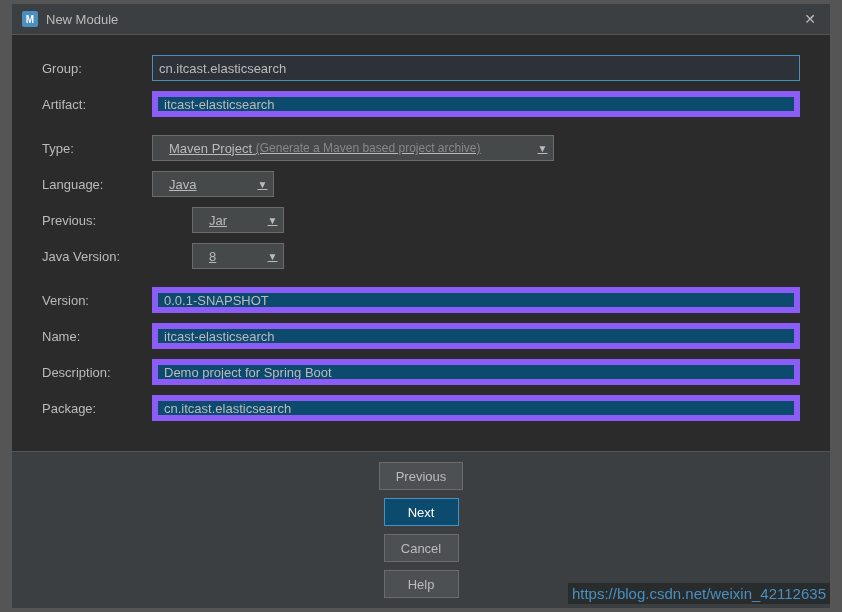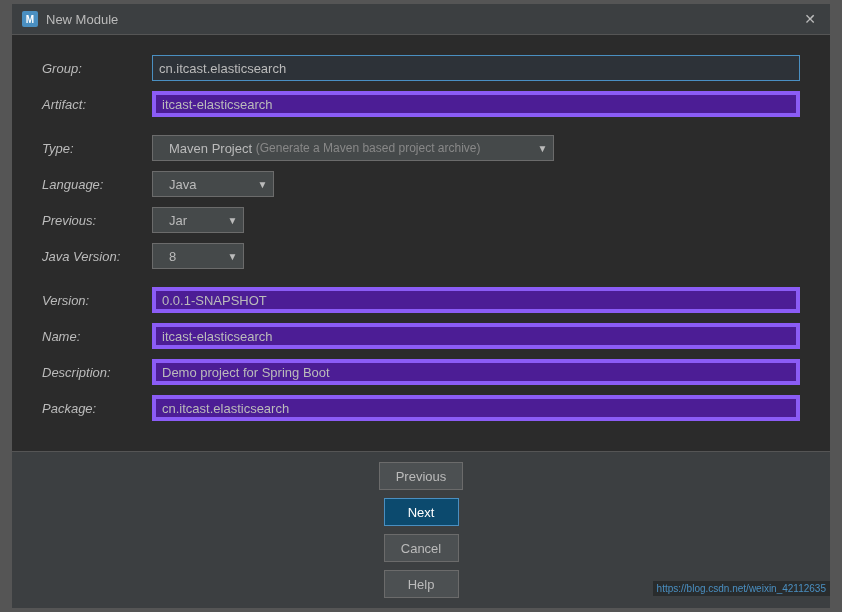--- a/index.html
+++ b/index.html
@@ -73,47 +73,48 @@
       display: flex;
       align-items: center;
       margin-bottom: 10px;
     }
     .form-label {
       width: 110px;
       text-align: left;
       color: #bbb;
       font-size: 13px;
       flex-shrink: 0;
-      font-style: italic;
     }
     .form-field {
       flex: 1;
+      text-decoration: underline;
     }
     input[type="text"] {
       width: 100%;
-      background: #4c1d95;
-      border: 4px solid #8b5cf6;
+      background: #0c4a6e;
+      border: 6px solid #8b5cf6;
       color: #bbb;
       padding: 3px 6px;
       font-size: 13px;
       outline: none;
       height: 26px;
     }
     input[type="text"].active-field {
       border: 1px solid #4a8fc1;
       background: #2d3238;
     }
     .select-box-wide {
       width: 380px;
     }
     .select-box-medium {
       width: 100px;
     }
     .select-box-small {
       width: 70px;
+      margin-left: 40px;
     }
     .dropdown-arrow {
       background: #45494a;
       border: 1px solid #6b6b6b;
       color: #bbb;
       width: 22px;
       height: 26px;
       display: flex;
       align-items: center;
       justify-content: center;
@@ -162,23 +163,23 @@
       height: 28px;
       min-width: 75px;
     }
     .btn-primary {
       background: #0c4a6e;
       border-color: #4a8fc1;
       color: #fff;
     }
     .watermark {
       position: absolute;
-      bottom: 12px;
+      bottom: 4px;
       right: 0;
-      font-size: 10px;
+      font-size: 15px;
       color: #4a8fc1;
       padding: 2px 4px;
       background: rgba(0,0,0,0.3);
     }
   </style>
 </head>
 <body>
 
 <div class="dialog">
 

